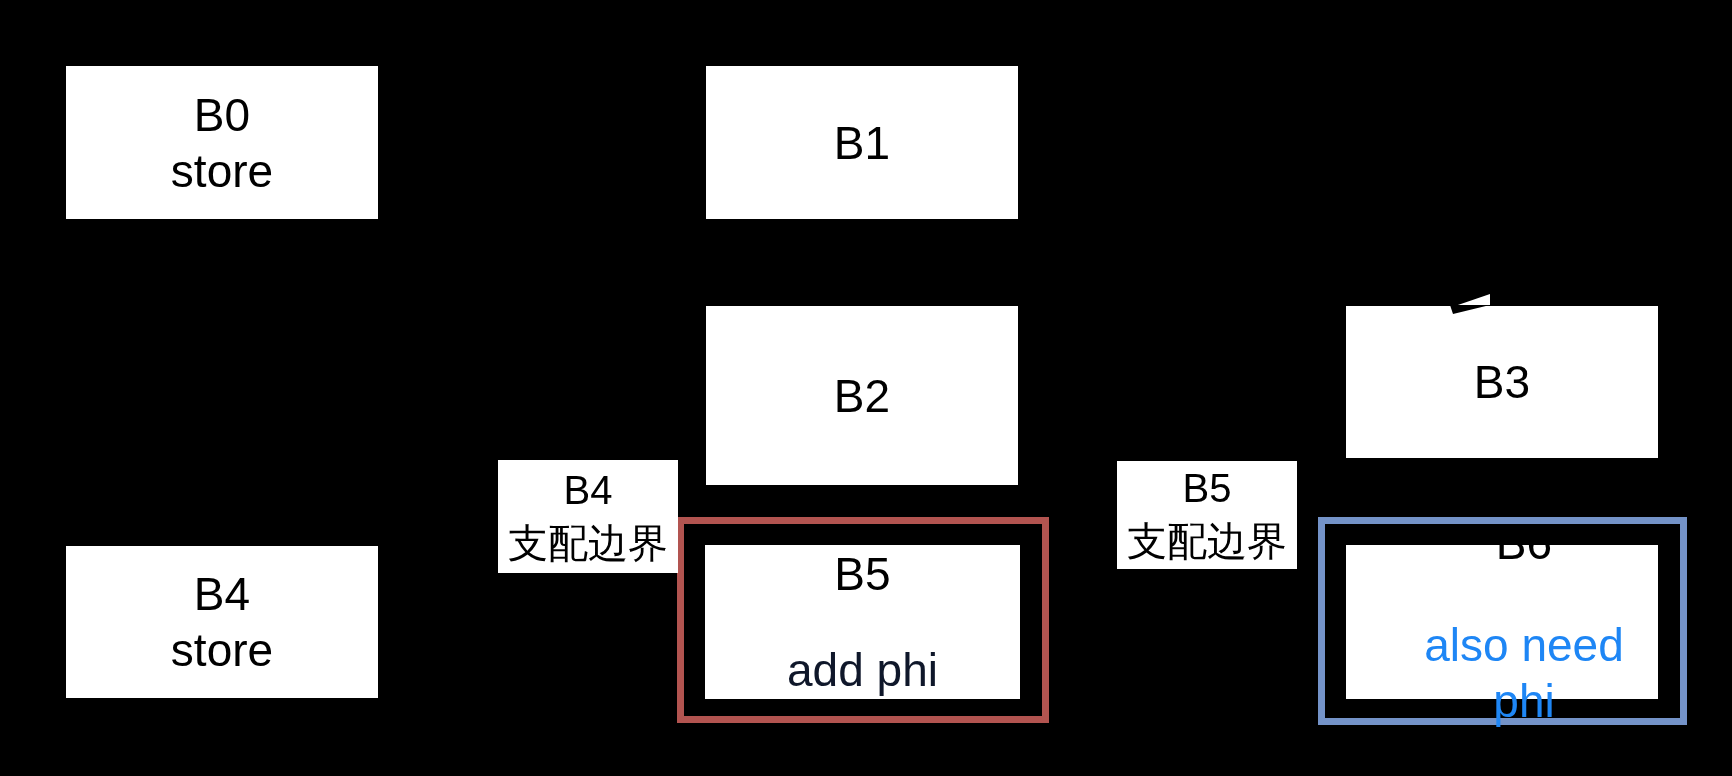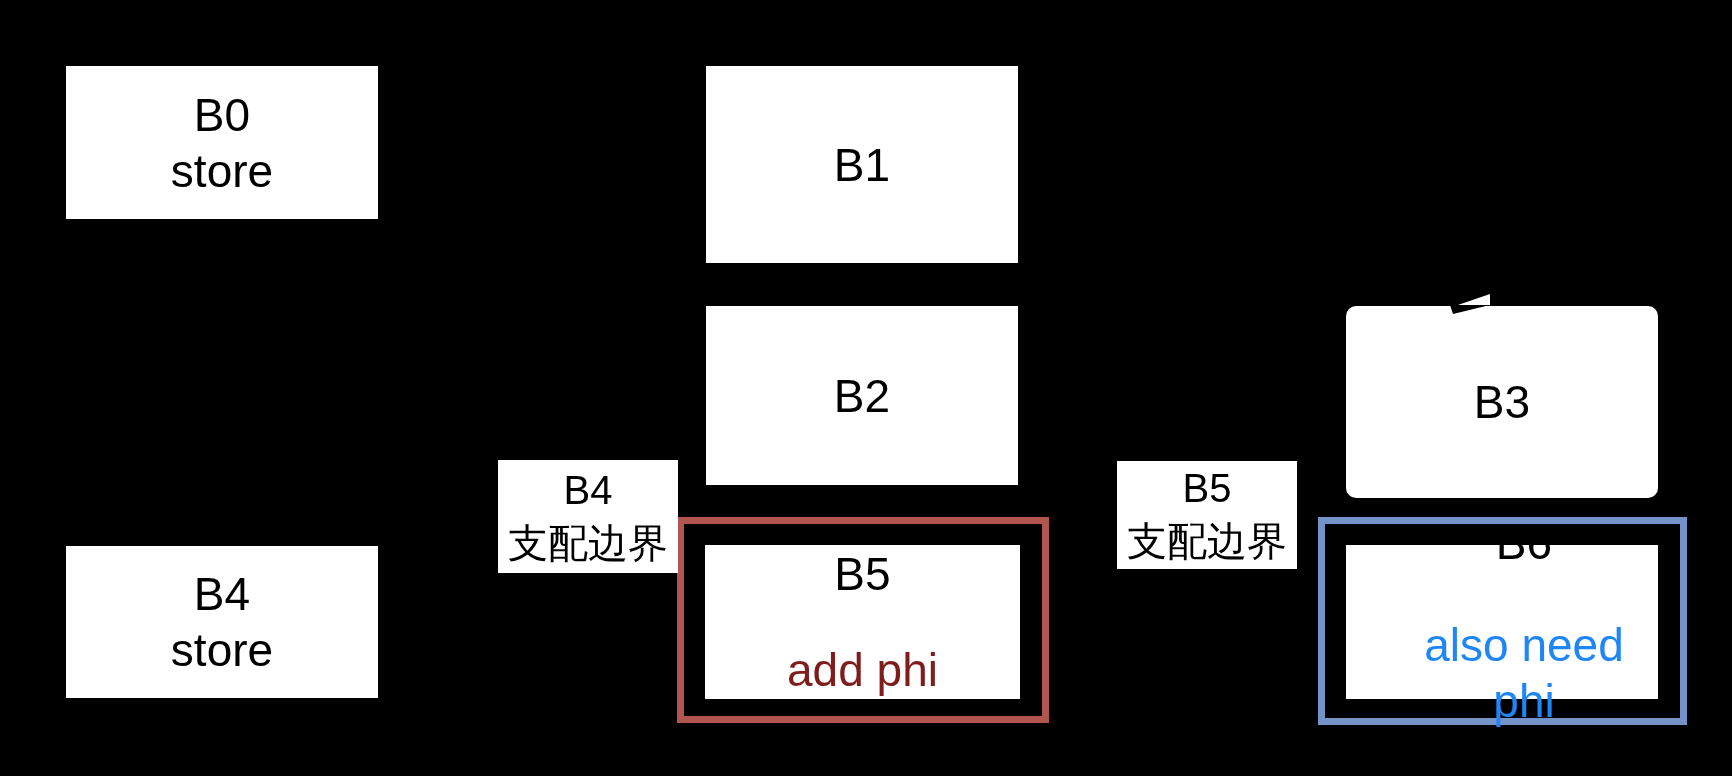--- a/index.html
+++ b/index.html
@@ -18,39 +18,39 @@
     color: #000000;
     display: flex;
     flex-direction: column;
     align-items: center;
     justify-content: center;
     text-align: center;
     font-size: 46px;
     line-height: 56px;
   }
   #node-b0 { left: 66px;   top: 66px;  width: 312px; height: 153px; text-align: center; }
-  #node-b1 { left: 706px;  top: 66px;  width: 312px; height: 197px; }
+  #node-b1 { left: 706px;  top: 66px;  width: 312px; height: 153px; }
   #node-b2 { left: 706px;  top: 306px; width: 312px; height: 179px; }
-  #node-b3 { left: 1346px; top: 306px; width: 312px; height: 192px; border-radius: 10px; }
+  #node-b3 { left: 1346px; top: 306px; width: 312px; height: 152px; }
   #node-b4 { left: 66px;   top: 546px; width: 312px; height: 152px; }
   .outline {
     position: absolute;
     background: #000000;
   }
   #outline-b5 {
     left: 677px; top: 517px; width: 372px; height: 206px;
     border: 7px solid #b25450;
   }
   #outline-b6 {
     left: 1318px; top: 517px; width: 369px; height: 208px;
     border: 7px solid #7493c8;
   }
   #node-b5 { left: 21px; top: 21px; width: 315px; height: 154px; }
   #node-b6 { left: 21px; top: 21px; width: 312px; height: 154px; padding-left: 44px; }
-  .sub-red  { color: #7f1d1d; margin-top: 40px; }
+  .sub-red  { color: #0f172a; margin-top: 40px; }
   .sub-blue { color: #1e86f5; margin-top: 46px; }
   .df-label {
     position: absolute;
     background: #ffffff;
     color: #000000;
     display: flex;
     flex-direction: column;
     align-items: center;
     justify-content: center;
     text-align: center;

